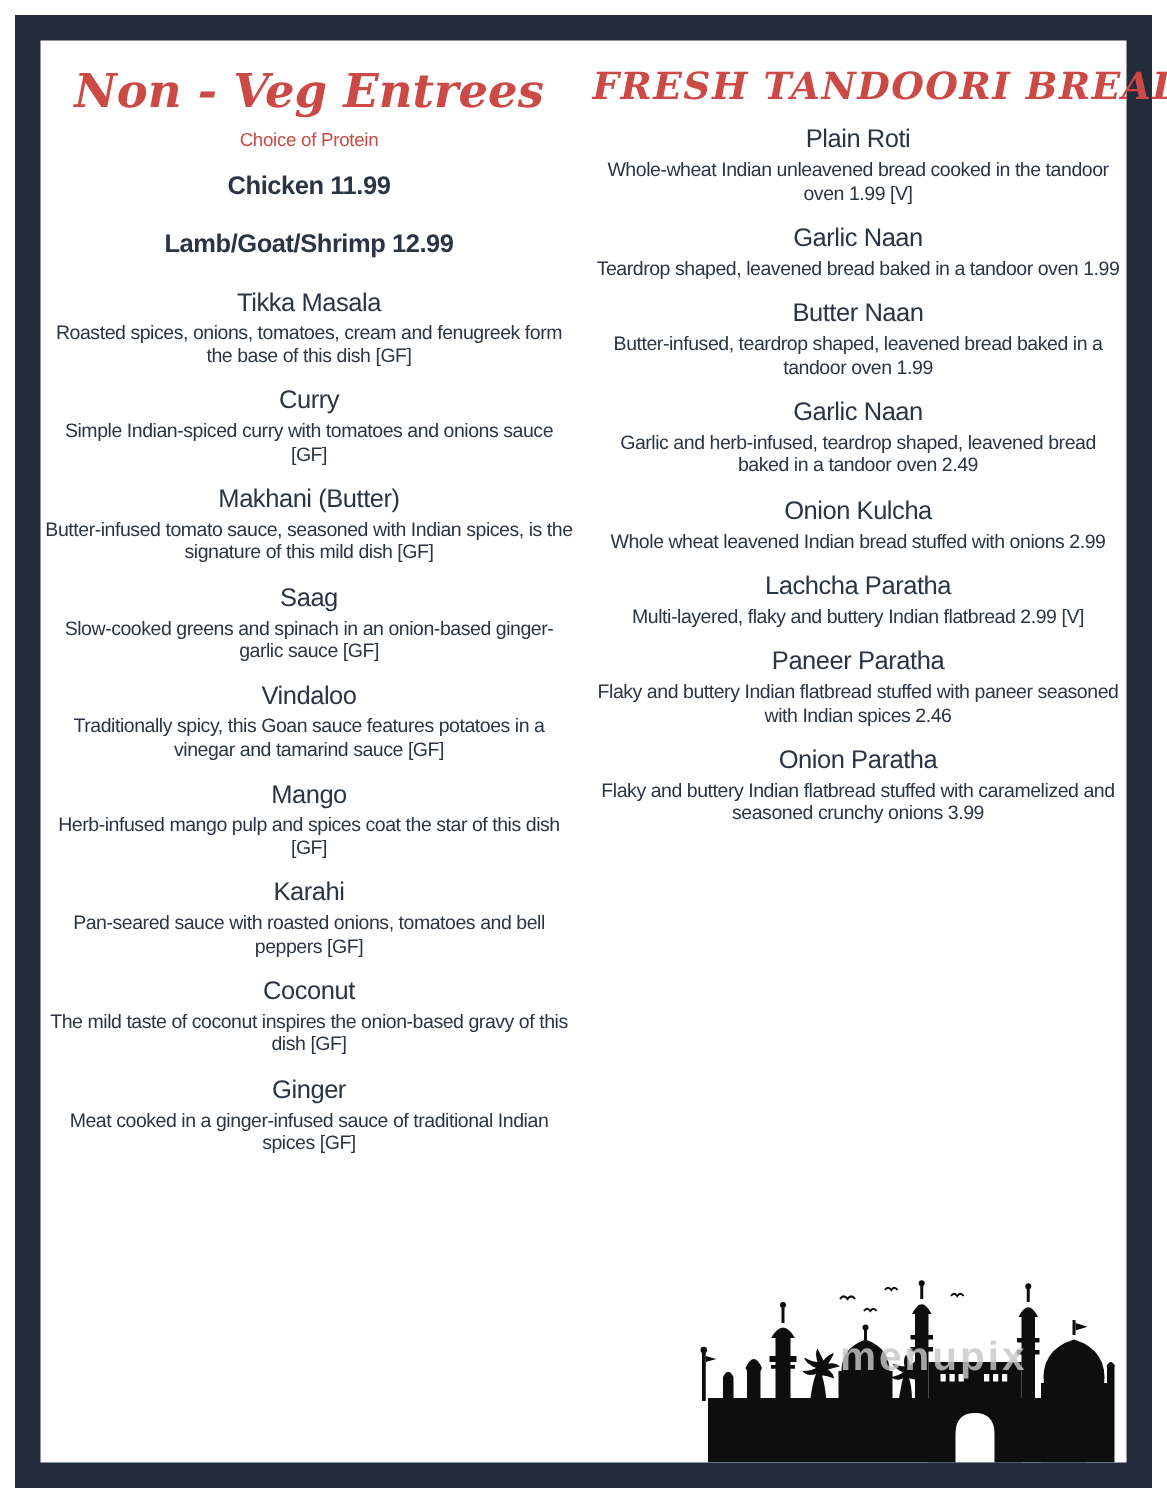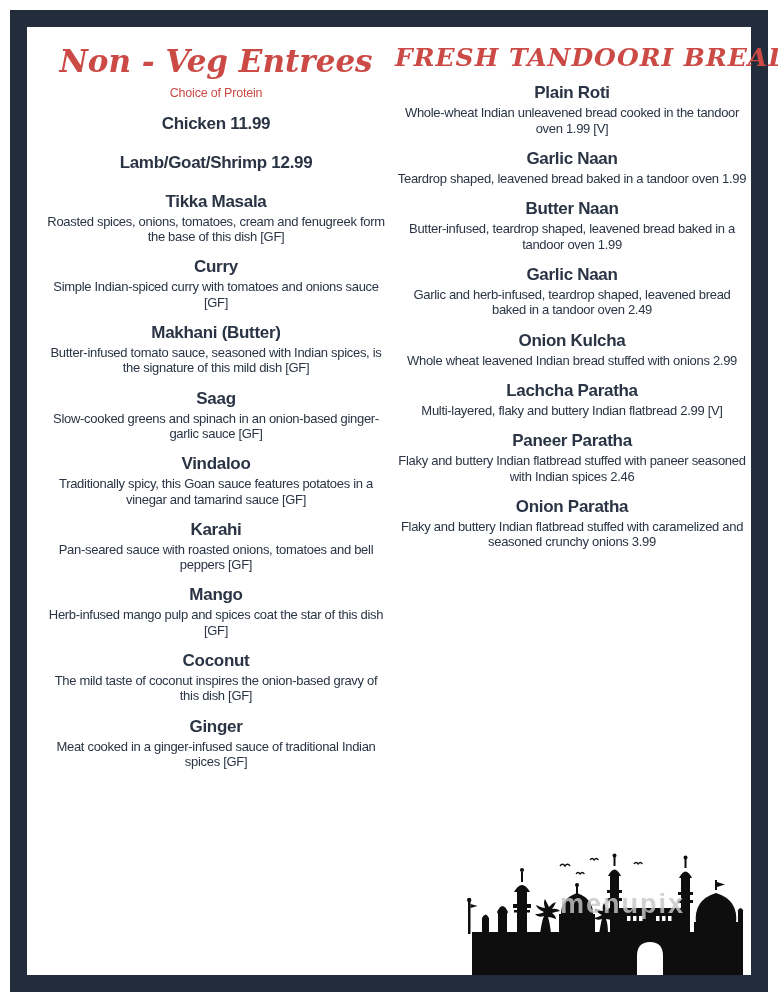--- a/index.html
+++ b/index.html
@@ -19,21 +19,21 @@
   .content{
     position:absolute;
     left:27px;top:27px;right:27px;
     display:flex;
   }
   .col{
     box-sizing:border-box;
     text-align:center;
     color:#2a3444;
   }
-  .col-left{width:366px;padding:18px 8px 0 20px;}
+  .col-left{width:366px;padding:18px 8px 0 0;}
   .col-right{width:358px;padding:18px 2px 0 2px;}
   .script-title{
     font-family:"DejaVu Serif", serif;
     font-style:italic;
     font-weight:bold;
     color:#cb4a45;
     font-size:31px;
     line-height:1.05;
     margin:0 0 8px 0;
     white-space:nowrap;
@@ -48,21 +48,21 @@
   }
   .protein{
     font-size:17px;
     font-weight:bold;
     letter-spacing:-0.3px;
     margin:0 0 19px 0;
   }
   .menu-item{margin:0 auto 13px auto;}
   .item-name{
     font-size:17px;
-    font-weight:bold;
+    font-weight:normal;
     letter-spacing:-0.3px;
     margin:0 0 2px 0;
   }
   .item-desc{
     font-size:13px;
     letter-spacing:-0.3px;
     line-height:1.18;
     margin:0 auto;
     max-width:352px;
   }
@@ -112,26 +112,26 @@
       </div>
       <div class="menu-item">
         <div class="item-name">Saag</div>
         <p class="item-desc">Slow-cooked greens and spinach in an onion-based ginger-garlic sauce [GF]</p>
       </div>
       <div class="menu-item">
         <div class="item-name">Vindaloo</div>
         <p class="item-desc">Traditionally spicy, this Goan sauce features potatoes in a vinegar and tamarind sauce [GF]</p>
       </div>
       <div class="menu-item">
+        <div class="item-name">Mango</div>
+        <p class="item-desc">Herb-infused mango pulp and spices coat the star of this dish [GF]</p>
+      </div>
+      <div class="menu-item">
         <div class="item-name">Karahi</div>
         <p class="item-desc">Pan-seared sauce with roasted onions, tomatoes and bell peppers [GF]</p>
-      </div>
-      <div class="menu-item">
-        <div class="item-name">Mango</div>
-        <p class="item-desc">Herb-infused mango pulp and spices coat the star of this dish [GF]</p>
       </div>
       <div class="menu-item">
         <div class="item-name">Coconut</div>
         <p class="item-desc">The mild taste of coconut inspires the onion-based gravy of this dish [GF]</p>
       </div>
       <div class="menu-item">
         <div class="item-name">Ginger</div>
         <p class="item-desc">Meat cooked in a ginger-infused sauce of traditional Indian spices [GF]</p>
       </div>
     </div>

